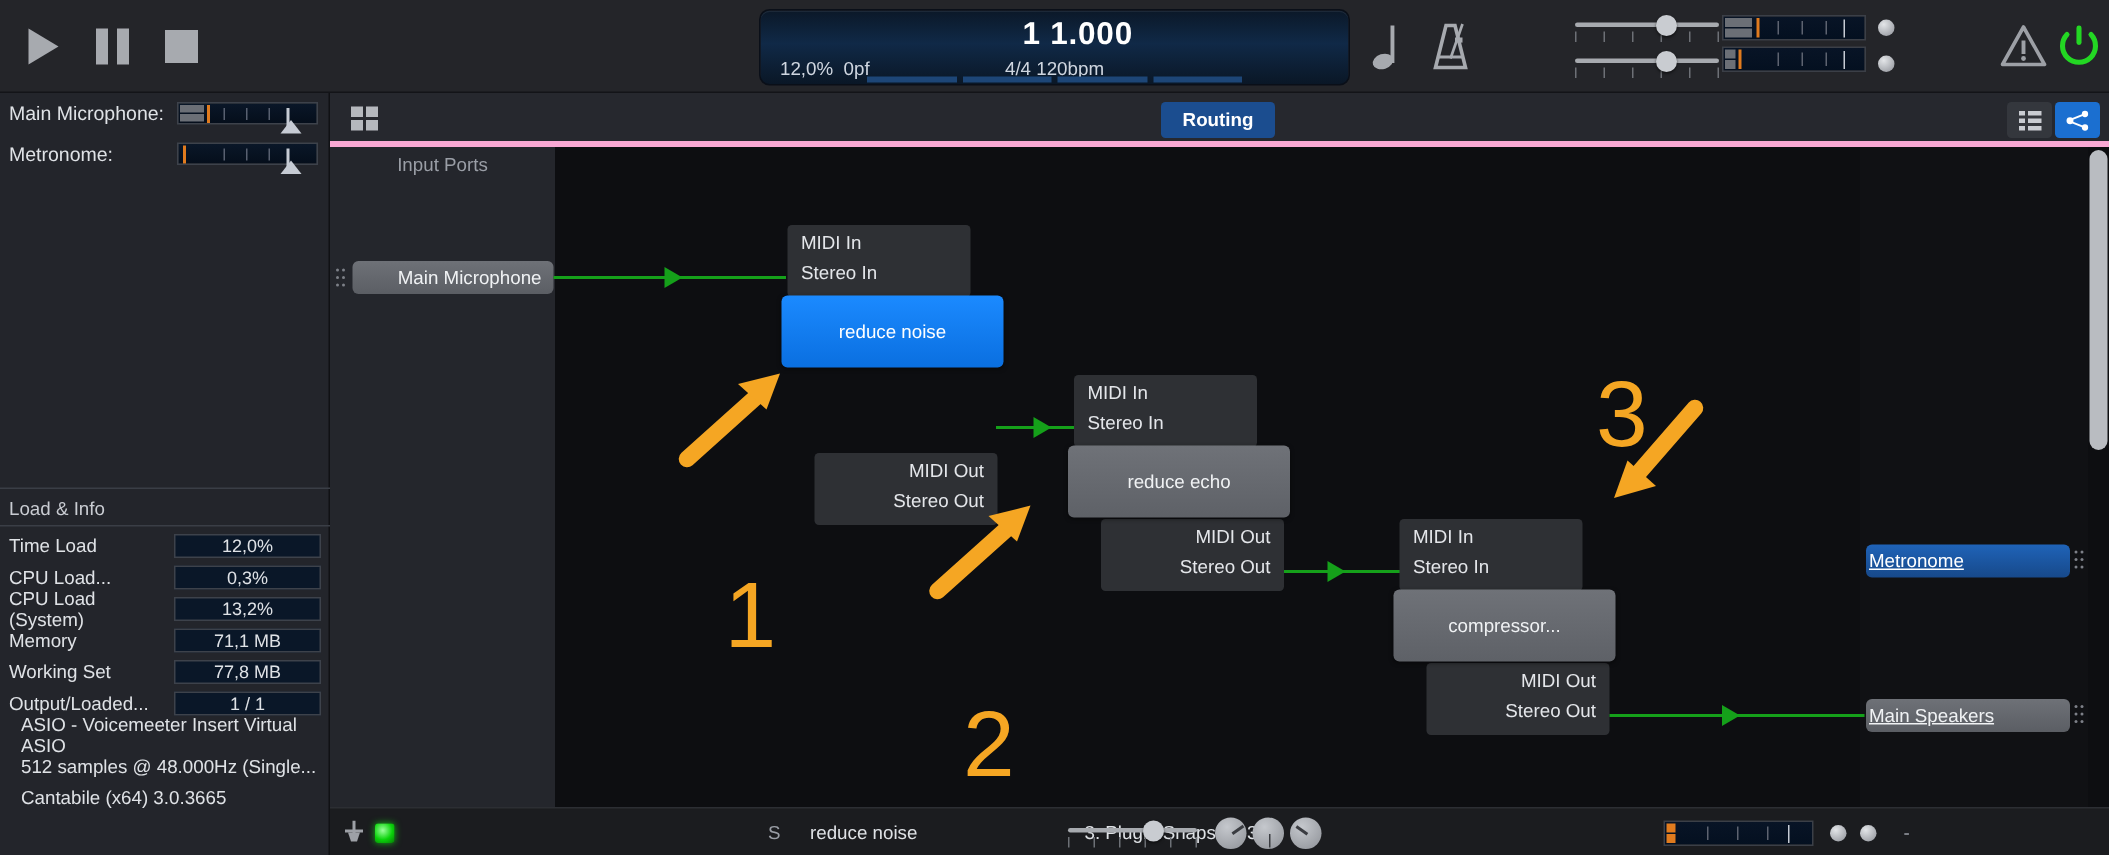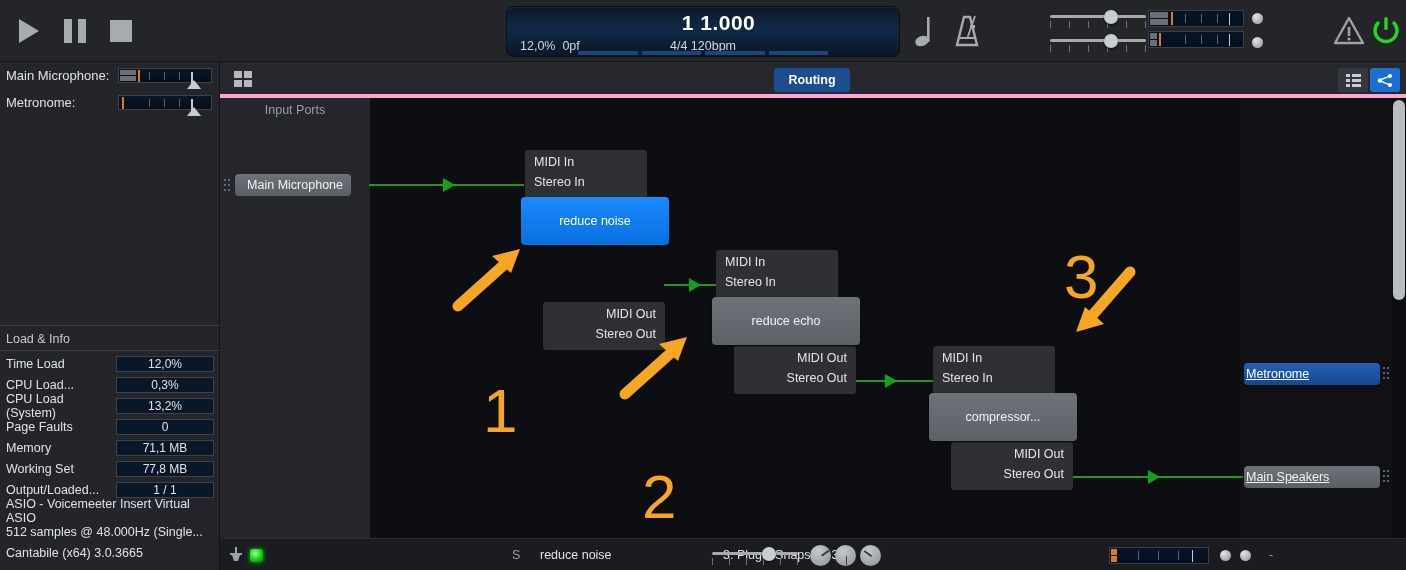--- a/index.html
+++ b/index.html
@@ -81,21 +81,21 @@
   .mix-handle { position: absolute; top: 3px; width: 2px; height: 13px; background: #c6cbd4; }
   .mix-tri { position: absolute; top: 15px; width: 0; height: 0;
     border-left: 7px solid transparent; border-right: 7px solid transparent; border-bottom: 9px solid #c6cbd4; }
 
   .sb-divider { position: absolute; left: 0; width: 220px; height: 1px; background: #3a3e46; }
   .loadinfo-title { position: absolute; left: 6px; top: 270px; font-size: 12.5px; color: #c9ccd2; }
   .li-row { position: relative; height: 21px; display: flex; align-items: center; padding-left: 6px; }
   .li-label { font-size: 12.5px; color: #dfe2e6; width: 110px; }
   .li-val { width: 98px; height: 16px; background: #0a1728; border: 1px solid #3d424b;
     font-size: 12px; color: #dfe2e6; display: flex; align-items: center; justify-content: center; }
-  .li-text { font-size: 12.5px; color: #dfe2e6; padding-left: 6px; height: 21px; display: flex; align-items: center; }
+  .li-text { font-size: 12.5px; color: #dfe2e6; padding-left: 6px; height: 21px; display: flex; align-items: center; margin-left: 8px; }
 
   
   #routebar {
     position: absolute; left: 220px; top: 62px; width: 1186px; height: 36px;
     background: #26282e; border-bottom: 4px solid #f9a8d4;
   }
   .grid-icon { position: absolute; left: 14px; top: 9px; width: 18px; height: 18px; cursor: pointer;
     display: grid; grid-template-columns: 8px 8px; grid-template-rows: 7px 7px; gap: 2px; }
   .grid-icon i { background: #b5b8bd; display: block; }
   .routing-tab { position: absolute; left: 554px; top: 6px; width: 76px; height: 24px;
@@ -337,24 +337,20 @@
     </div>
     <div class="li-row">
       <div class="li-label">CPU Load...</div>
       <div class="li-val">0,3%</div>
     </div>
     <div class="li-row">
       <div class="li-label">CPU Load (System)</div>
       <div class="li-val">13,2%</div>
     </div>
     <div class="li-row">
-      <div class="li-label">Page Faults</div>
-      <div class="li-val">0</div>
-    </div>
-    <div class="li-row">
       <div class="li-label">Memory</div>
       <div class="li-val">71,1 MB</div>
     </div>
     <div class="li-row">
       <div class="li-label">Working Set</div>
       <div class="li-val">77,8 MB</div>
     </div>
     <div class="li-row">
       <div class="li-label">Output/Loaded...</div>
       <div class="li-val">1 / 1</div>
@@ -408,21 +404,21 @@
   <div class="graph-area"></div>
 
   <div class="drag-dots" style="left:4px; top:78px">
     <i></i>
       <i></i>
       <i></i>
       <i></i>
       <i></i>
       <i></i>
   </div>
-  <div class="port-node gray right-text" style="left:15px; top:76px; width:116px;">Main Microphone</div>
+  <div class="port-node gray right-text" style="left:15px; top:76px; width:134px;">Main Microphone</div>
 
   <div class="wire" style="left:149px; top:86px; width:155px;"></div>
   <div class="wire-head" style="left:223px; top:80px;"></div>
 
   <div class="plug" style="left:305px; top:52px">
     <div class="plug-io inbox" style="left:0; top:0">
       <div class="l1">MIDI In</div>
       <div class="l2">Stereo In</div>
     </div>
     <div class="plug-io outbox" style="left:18px; top:152px">

